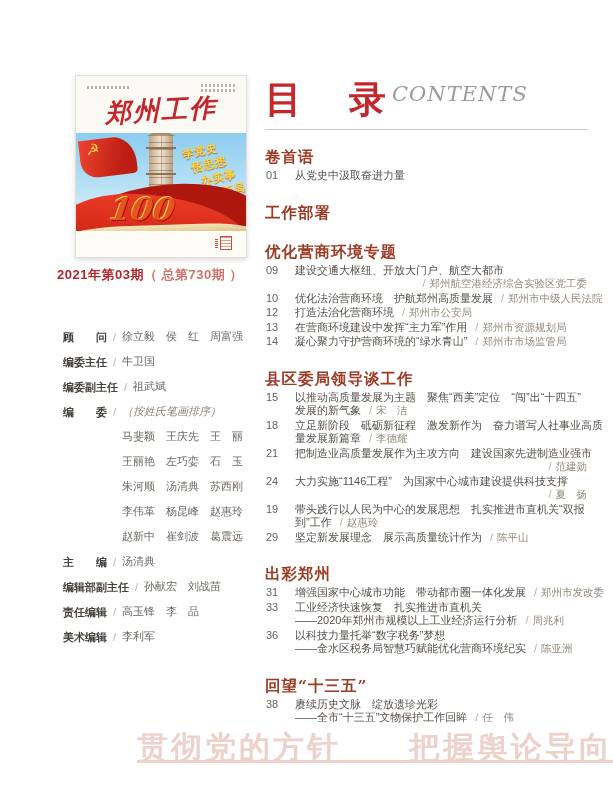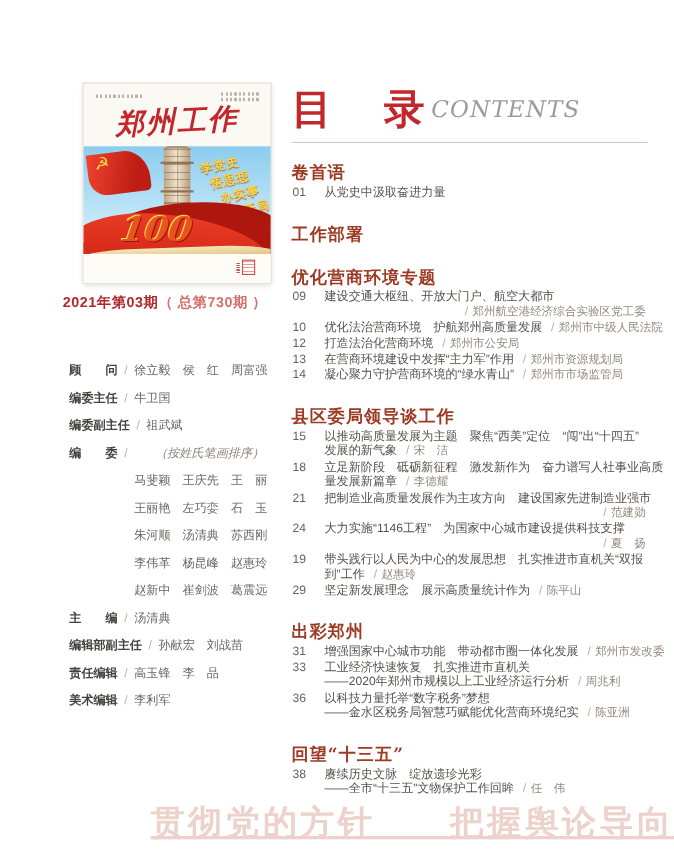--- a/index.html
+++ b/index.html
@@ -61,27 +61,27 @@
   .issue{position:absolute;left:30px;top:266px;width:240px;text-align:center;
          font-size:13px;font-weight:bold;color:#b3262a;letter-spacing:.5px;}
   .issue .lite{color:#d1716a;}
 
   
   .staff{position:absolute;left:63px;top:330px;width:210px;font-size:11px;line-height:14px;}
   .srow{display:flex;margin-bottom:11px;}
   .slabel{font-weight:bold;color:#45413d;white-space:pre;}
   .sslash{color:#b9b3ac;margin:0 6px;}
   .svalue{font-family:"DejaVu Serif","Liberation Serif",serif;color:#6b6660;white-space:pre;}
-  .snote{font-style:italic;color:#8a8278;margin-left:19px;}
+  .snote{font-style:italic;color:#8a8278;}
   .smember{margin-left:59px;margin-bottom:11px;font-family:"DejaVu Serif","Liberation Serif",serif;
            color:#6b6660;white-space:pre;}
 
   
   .toc{position:absolute;left:265px;top:78px;width:324px;}
-  .toc-head{display:flex;align-items:center;}
+  .toc-head{display:flex;align-items:flex-start;}
   .toc-title{font-family:"DejaVu Serif","Liberation Serif",serif;font-weight:bold;font-size:37px;
              line-height:42px;color:#c3272b;letter-spacing:5px;}
   .toc-sub{font-family:"DejaVu Serif","Liberation Serif",serif;font-style:italic;font-size:21px;
            color:#9b9b9b;letter-spacing:1px;line-height:32px;margin-left:1px;}
   .toc-rule{height:1px;background:#cbcbcb;margin-top:9px;}
   .sec{font-family:"DejaVu Serif","Liberation Serif",serif;font-weight:bold;font-size:15.5px;
        color:#9c3a24;margin:20px 0 3px;line-height:19px;letter-spacing:1px;}
   .sec.first{margin-top:17px;}
   .item{position:relative;padding-left:30px;font-size:11px;color:#55504b;margin-bottom:1px;}
   .item .ln{line-height:13.5px;white-space:nowrap;}

